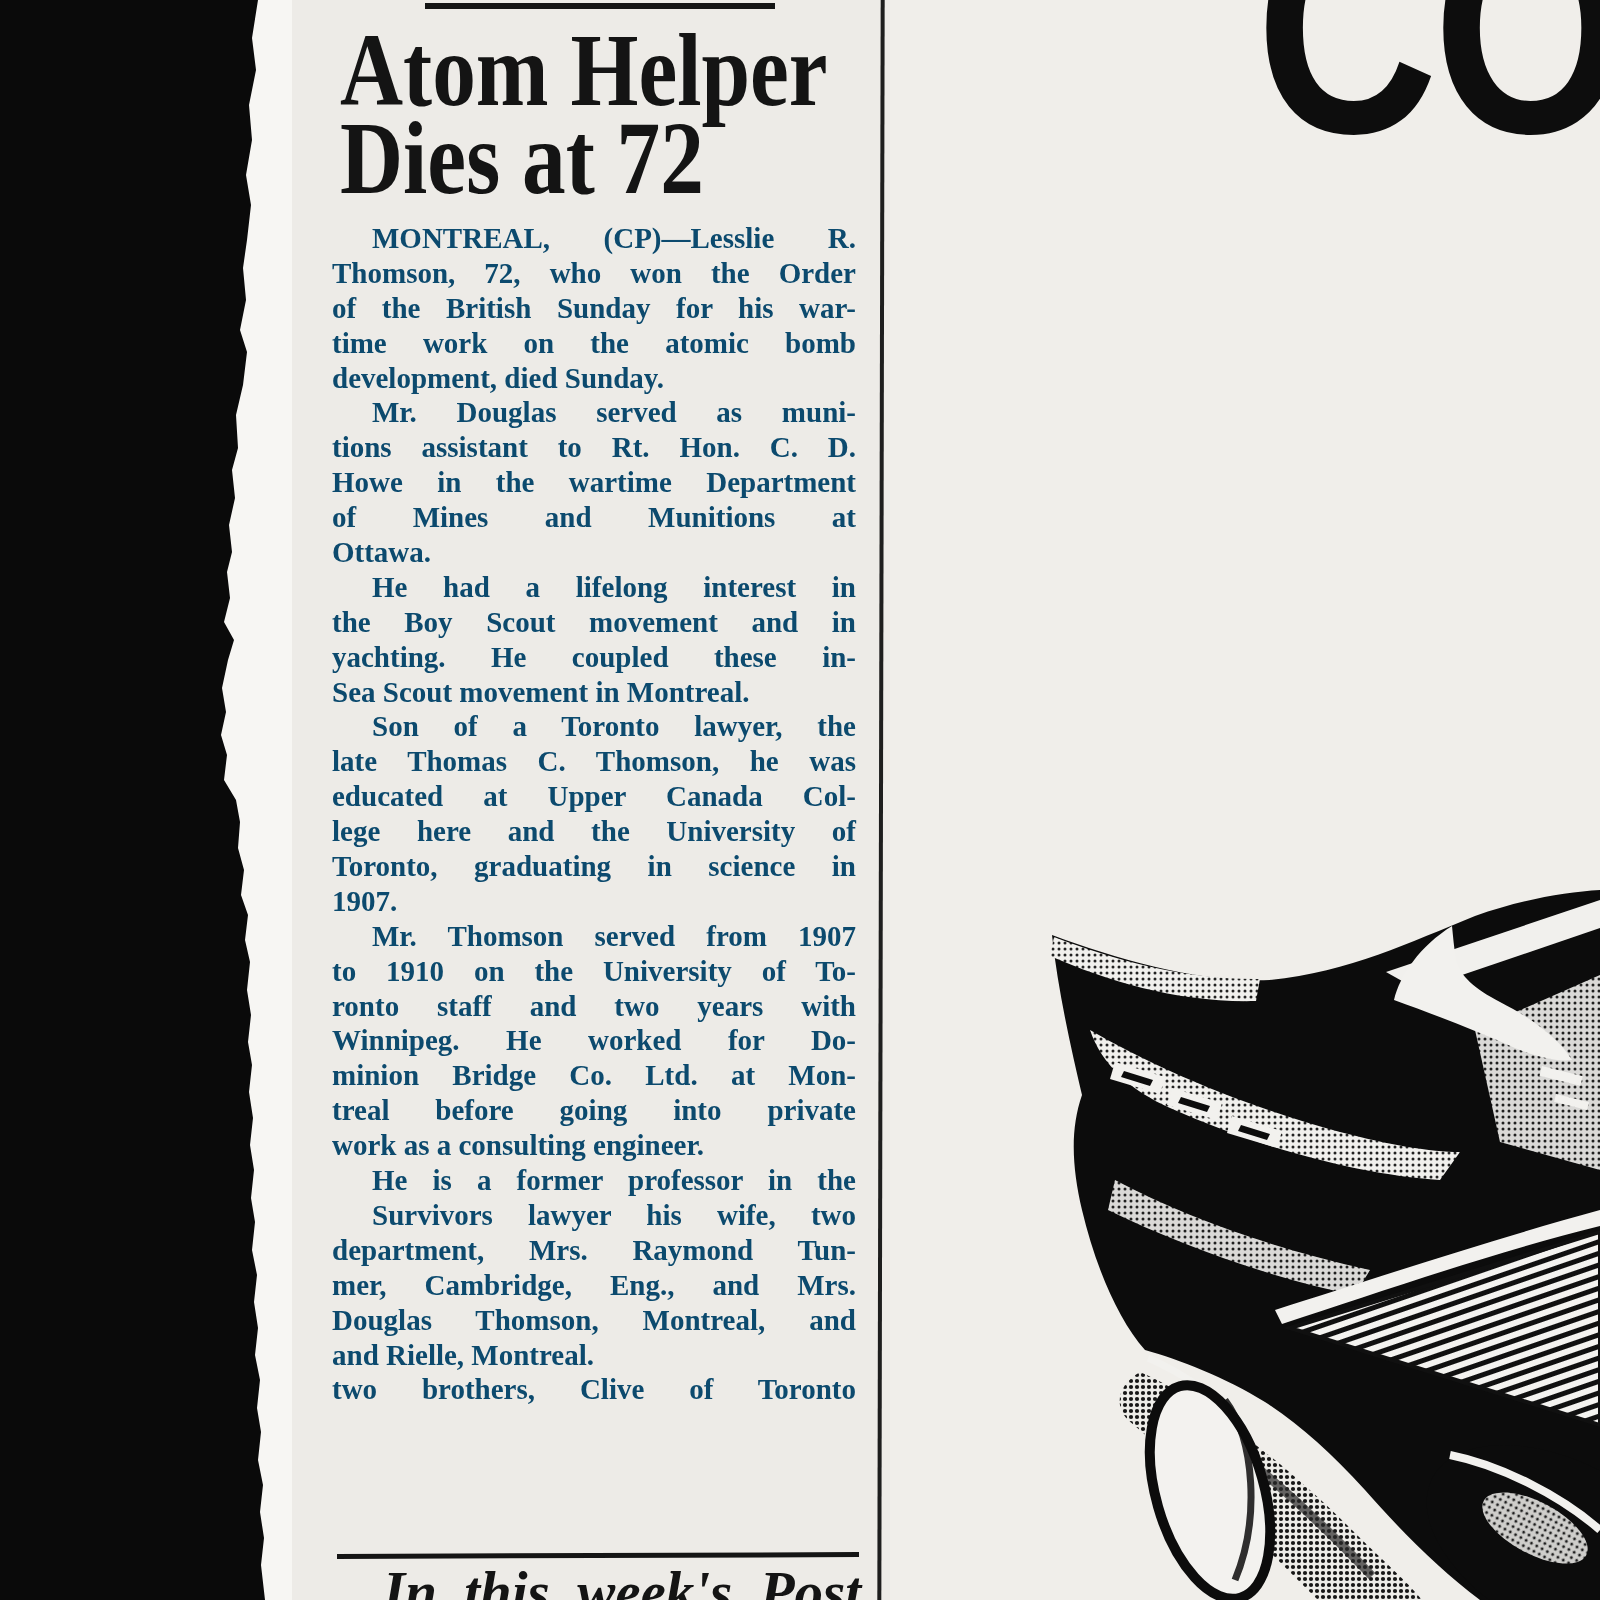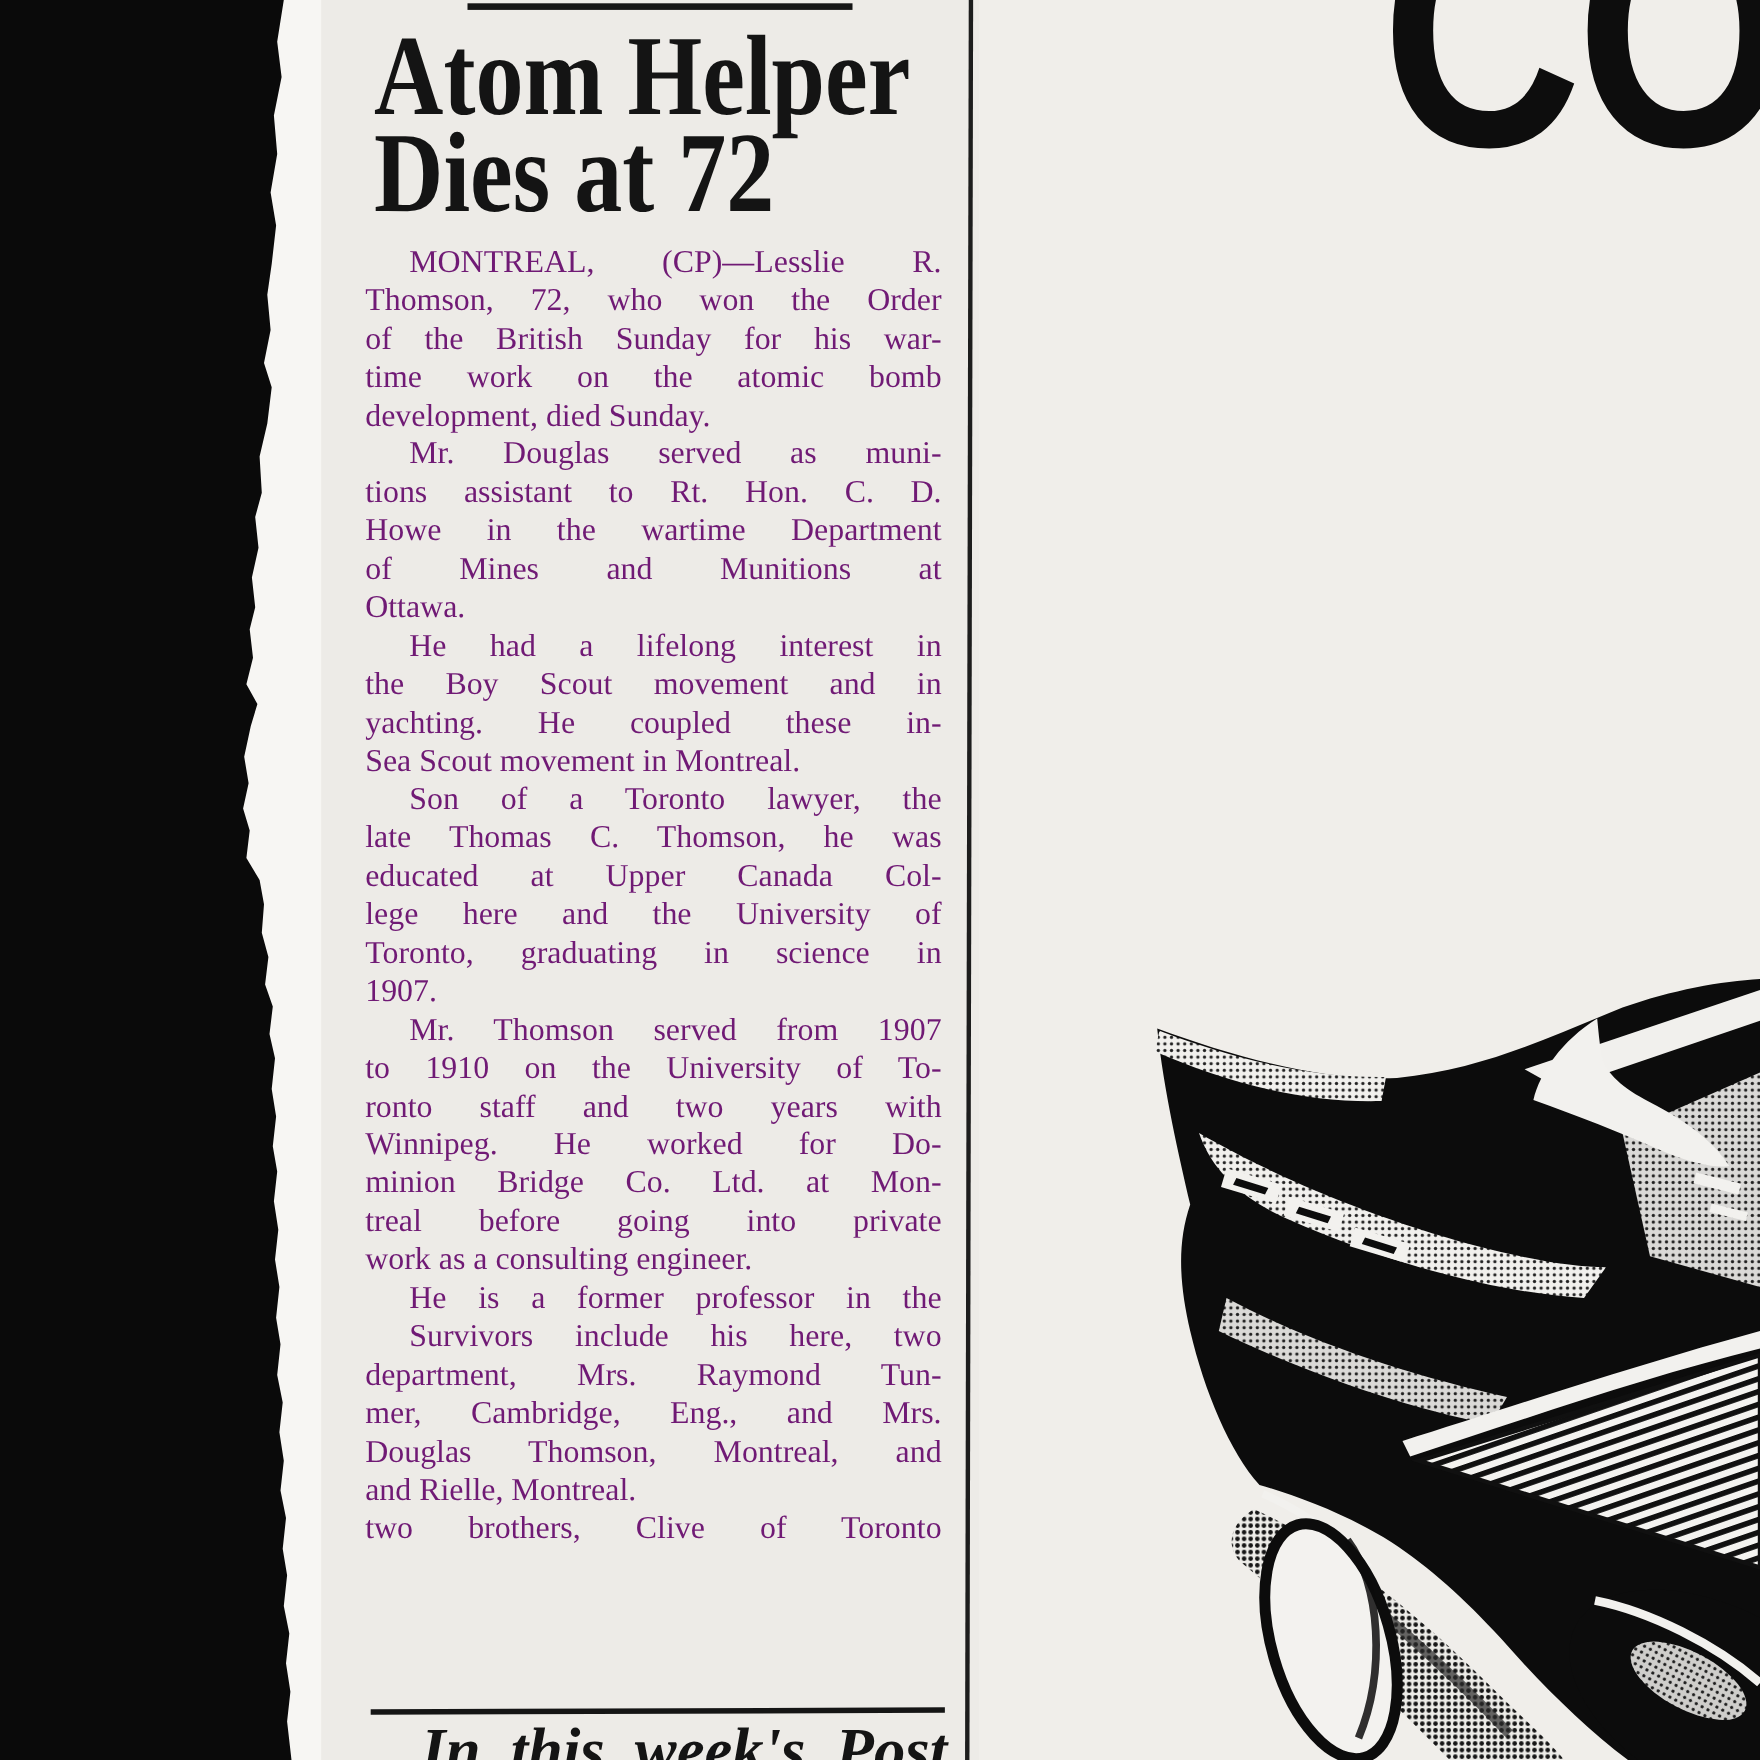--- a/index.html
+++ b/index.html
@@ -19,21 +19,21 @@
     position:absolute;left:425px;top:3px;width:350px;height:6px;background:#151515;
   }
   #headline{
     position:absolute;left:340px;top:26px;
     font-size:104px;line-height:88px;font-weight:bold;color:#141414;
     transform:scaleX(.84);transform-origin:left top;
     letter-spacing:0px;white-space:nowrap;
   }
   #article-body{
     position:absolute;left:332px;top:221px;width:524px;
-    font-size:29px;font-weight:normal;color:#701a75;
+    font-size:29px;font-weight:bold;color:#0c4a6e;
   }
   #article-body .bl{
     line-height:34.9px;height:34.9px;
     text-align:justify;text-align-last:justify;
     white-space:normal;overflow:visible;
   }
   #article-body .bl.end{text-align-last:left;}
   #article-body .bl.ind{padding-left:40px;}
   #bottom-rule{
     position:absolute;left:337px;top:1553px;width:522px;height:5px;background:#151515;
@@ -106,21 +106,21 @@
     <div class="bl">Toronto, graduating in science in</div>
     <div class="bl end">1907.</div>
     <div class="bl ind">Mr. Thomson served from 1907</div>
     <div class="bl">to 1910 on the University of To-</div>
     <div class="bl">ronto staff and two years with</div>
     <div class="bl">Winnipeg.  He worked for Do-</div>
     <div class="bl">minion Bridge Co. Ltd. at Mon-</div>
     <div class="bl">treal before going into private</div>
     <div class="bl end">work as a consulting engineer.</div>
     <div class="bl ind">He is a former professor in the</div>
-    <div class="bl ind">Survivors include his here, two</div>
+    <div class="bl ind">Survivors lawyer his wife, two</div>
     <div class="bl">department, Mrs. Raymond Tun-</div>
     <div class="bl">mer, Cambridge, Eng., and Mrs.</div>
     <div class="bl">Douglas Thomson, Montreal, and</div>
     <div class="bl end">and Rielle, Montreal.</div>
     <div class="bl">two brothers, Clive of Toronto</div>
   </div>
 
 <div id="bottom-rule"></div>
 
 <div id="post-teaser">

